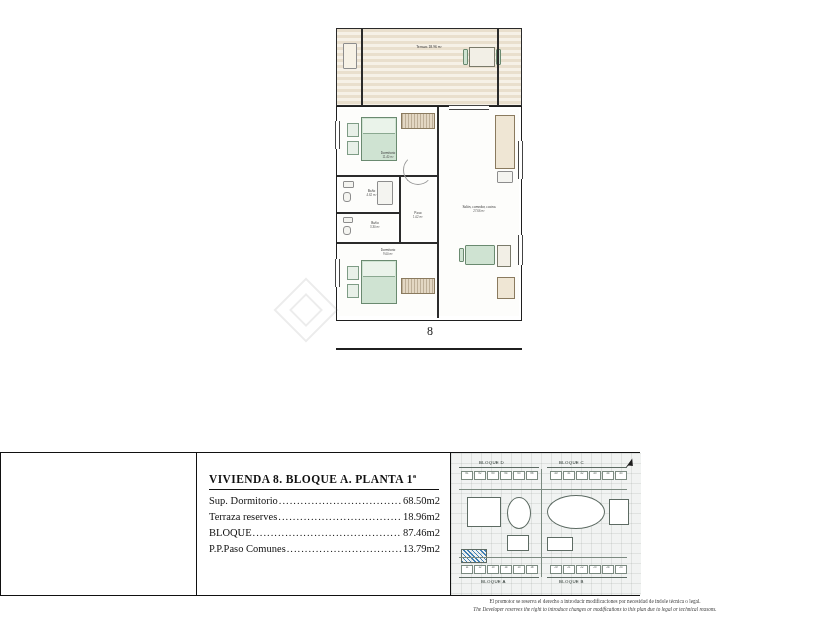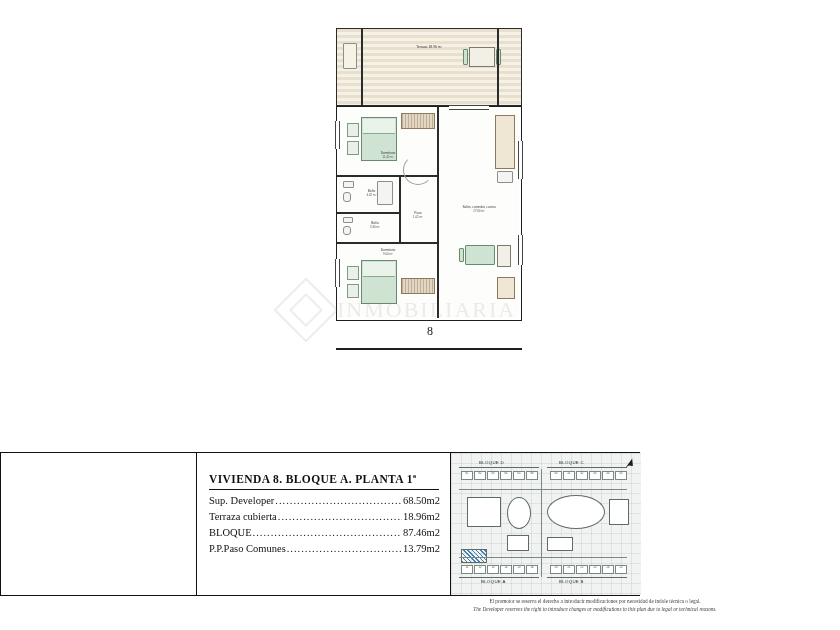--- a/index.html
+++ b/index.html
@@ -465,40 +465,39 @@
       <div class="window-mark-v" style="left:181px;top:128px;width:3px;height:30px;"></div>
       <div class="window-mark" style="left:112px;top:-2px;width:40px;height:3px;"></div>
     </div>
 
     <div class="plan-number">8</div>
     <div class="plan-baseline"></div>
   </div>
 
   <div class="watermark">
     <div class="wm-logo"></div>
-    <div class="wm-text">INMOBILIARIA</div>
   </div>
 
   <div class="frame-line" style="left:0px;top:452px;width:196px;height:1.4px;"></div>
   <div class="frame-line" style="left:0px;top:452px;width:1.4px;height:144px;"></div>
   <div class="frame-line" style="left:0px;top:594.6px;width:196px;height:1.4px;"></div>
   <div class="frame-line" style="left:638.6px;top:452px;width:1.4px;height:14px;"></div>
 
   <div class="titleblock">
     <div class="tb-left">
       <div class="tb-title">VIVIENDA 8. BLOQUE A. PLANTA 1ª</div>
       <div class="tb-underline"></div>
 
       <div class="tb-line" style="margin-top:10px;">
-        <span class="lbl">Sup. Developer</span>
+        <span class="lbl">Sup. Dormitorio</span>
         <span class="dots">....................................................</span>
         <span class="val">68.50m2</span>
       </div>
       <div class="tb-line">
-        <span class="lbl">Terraza cubierta</span>
+        <span class="lbl">Terraza reserves</span>
         <span class="dots">....................................................</span>
         <span class="val">18.96m2</span>
       </div>
       <div class="tb-line">
         <span class="lbl">BLOQUE</span>
         <span class="dots">....................................................</span>
         <span class="val">87.46m2</span>
       </div>
       <div class="tb-line">
         <span class="lbl">P.P.Paso Comunes</span>

